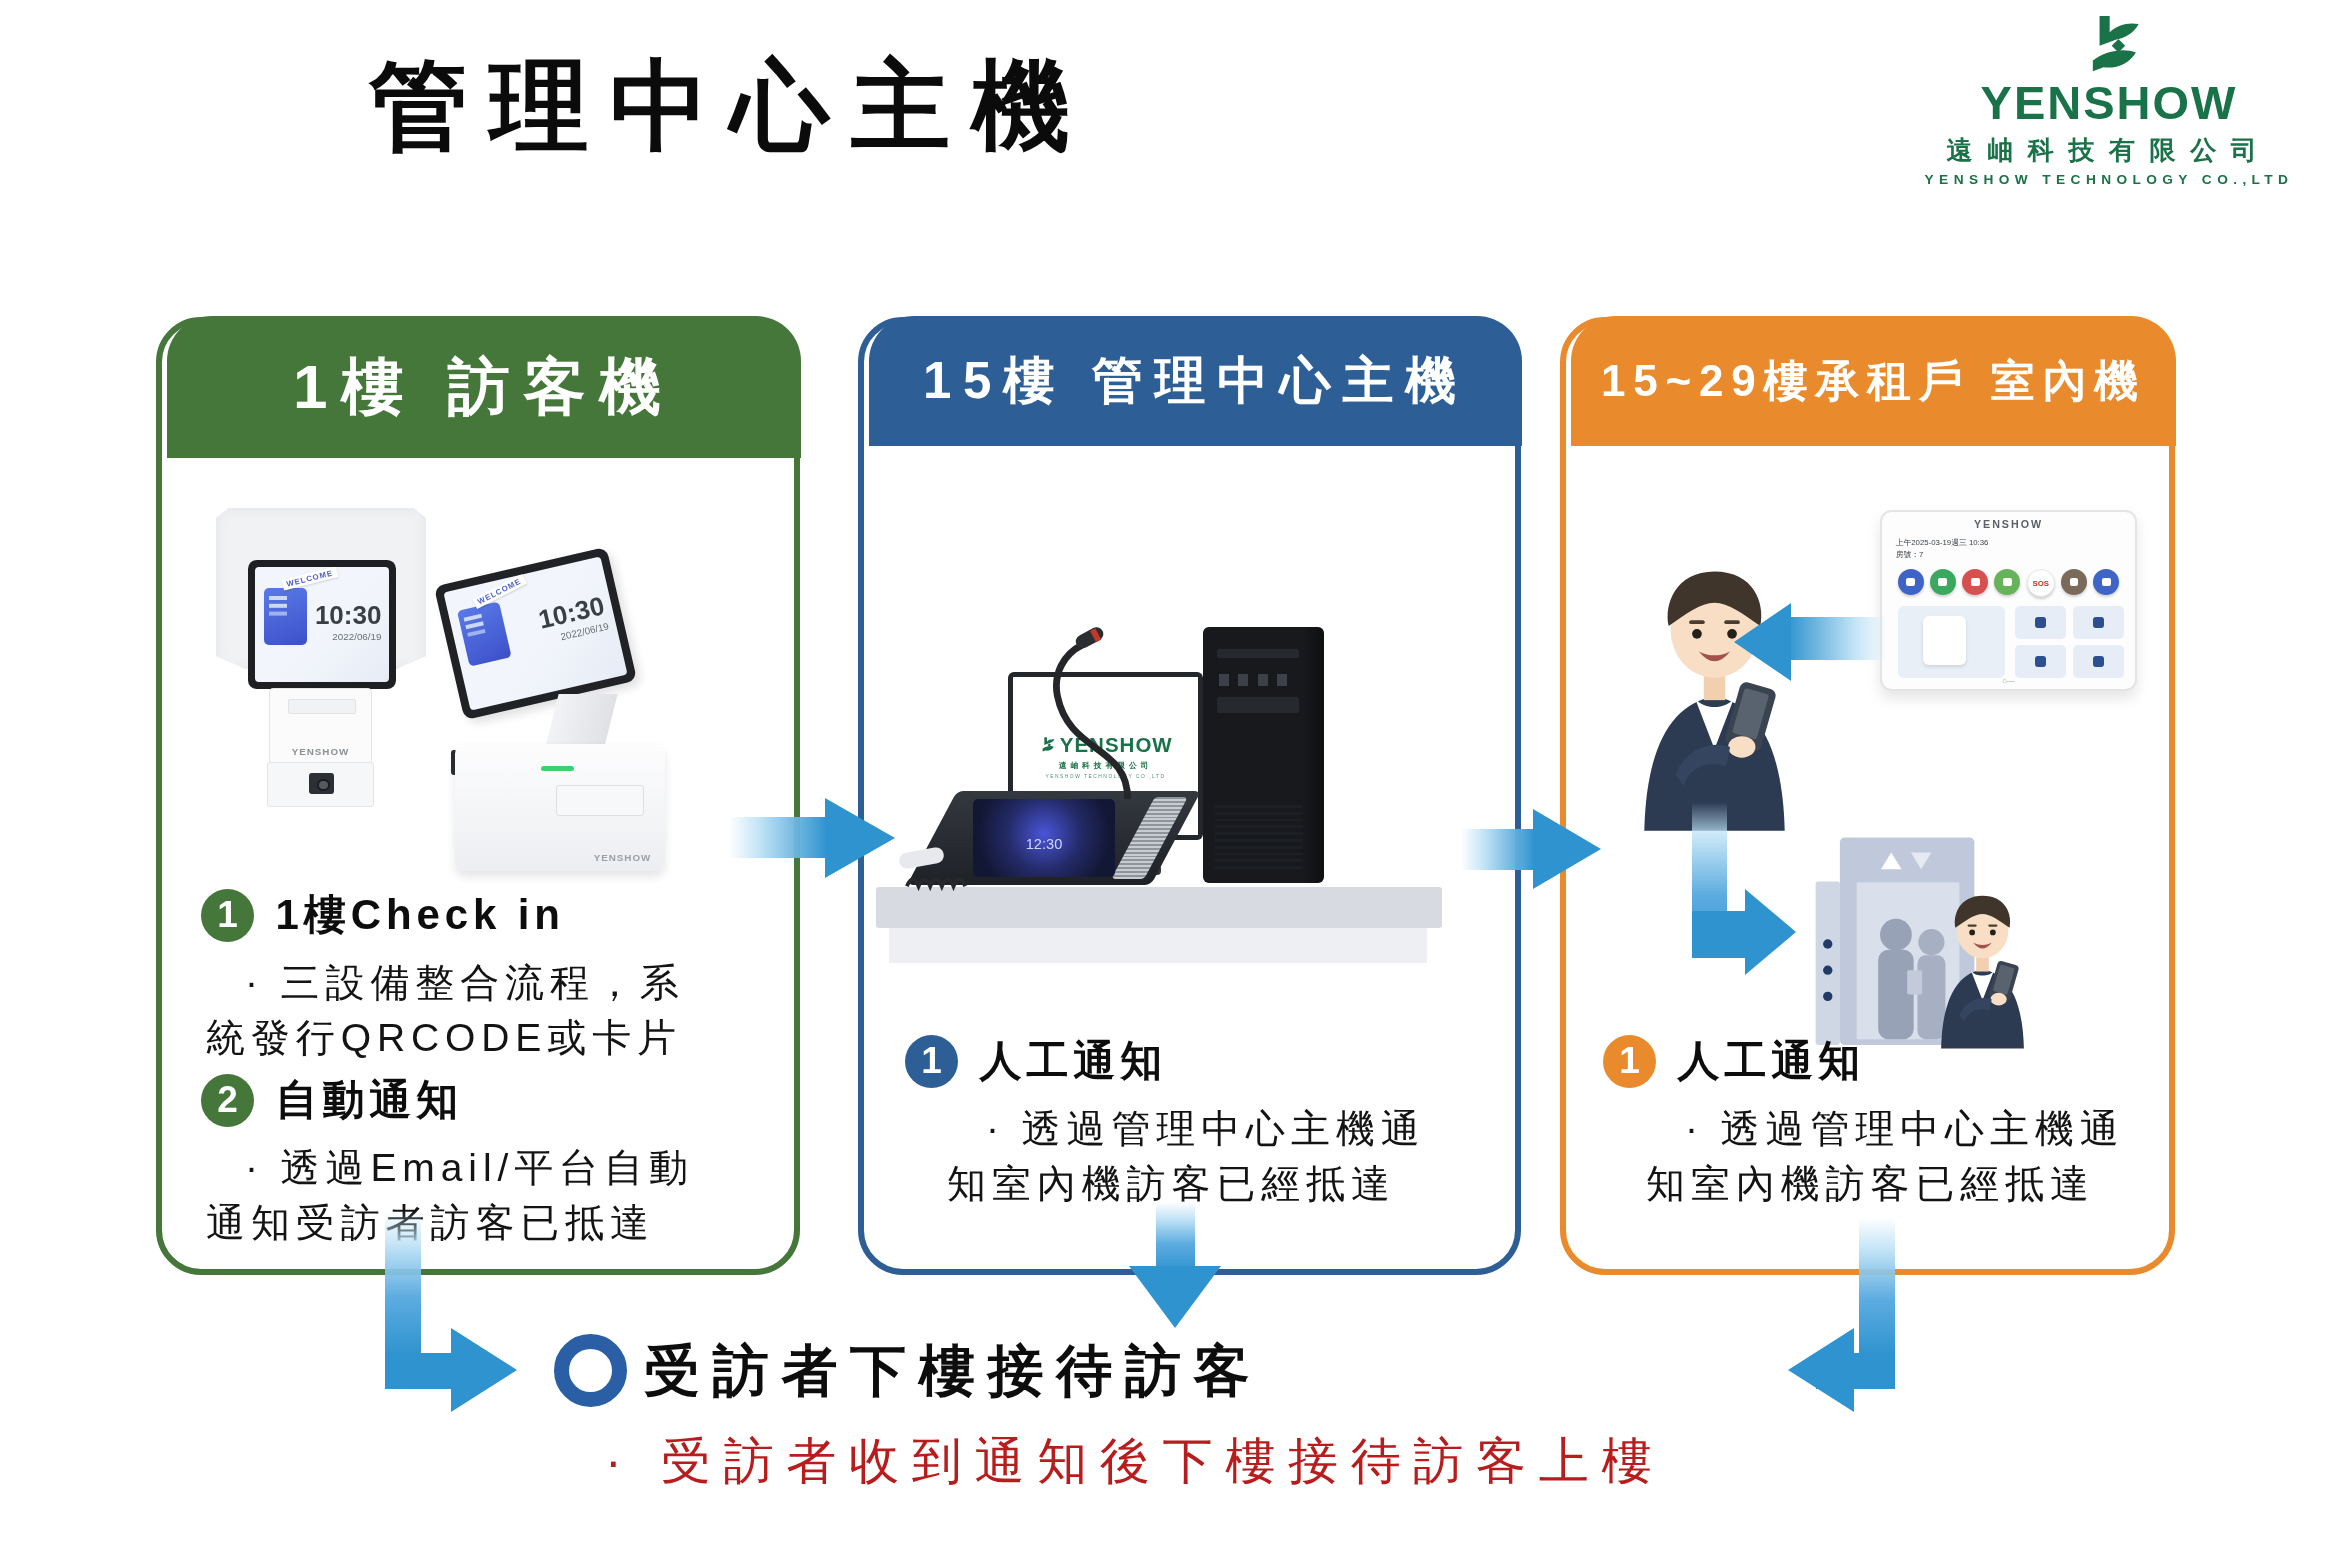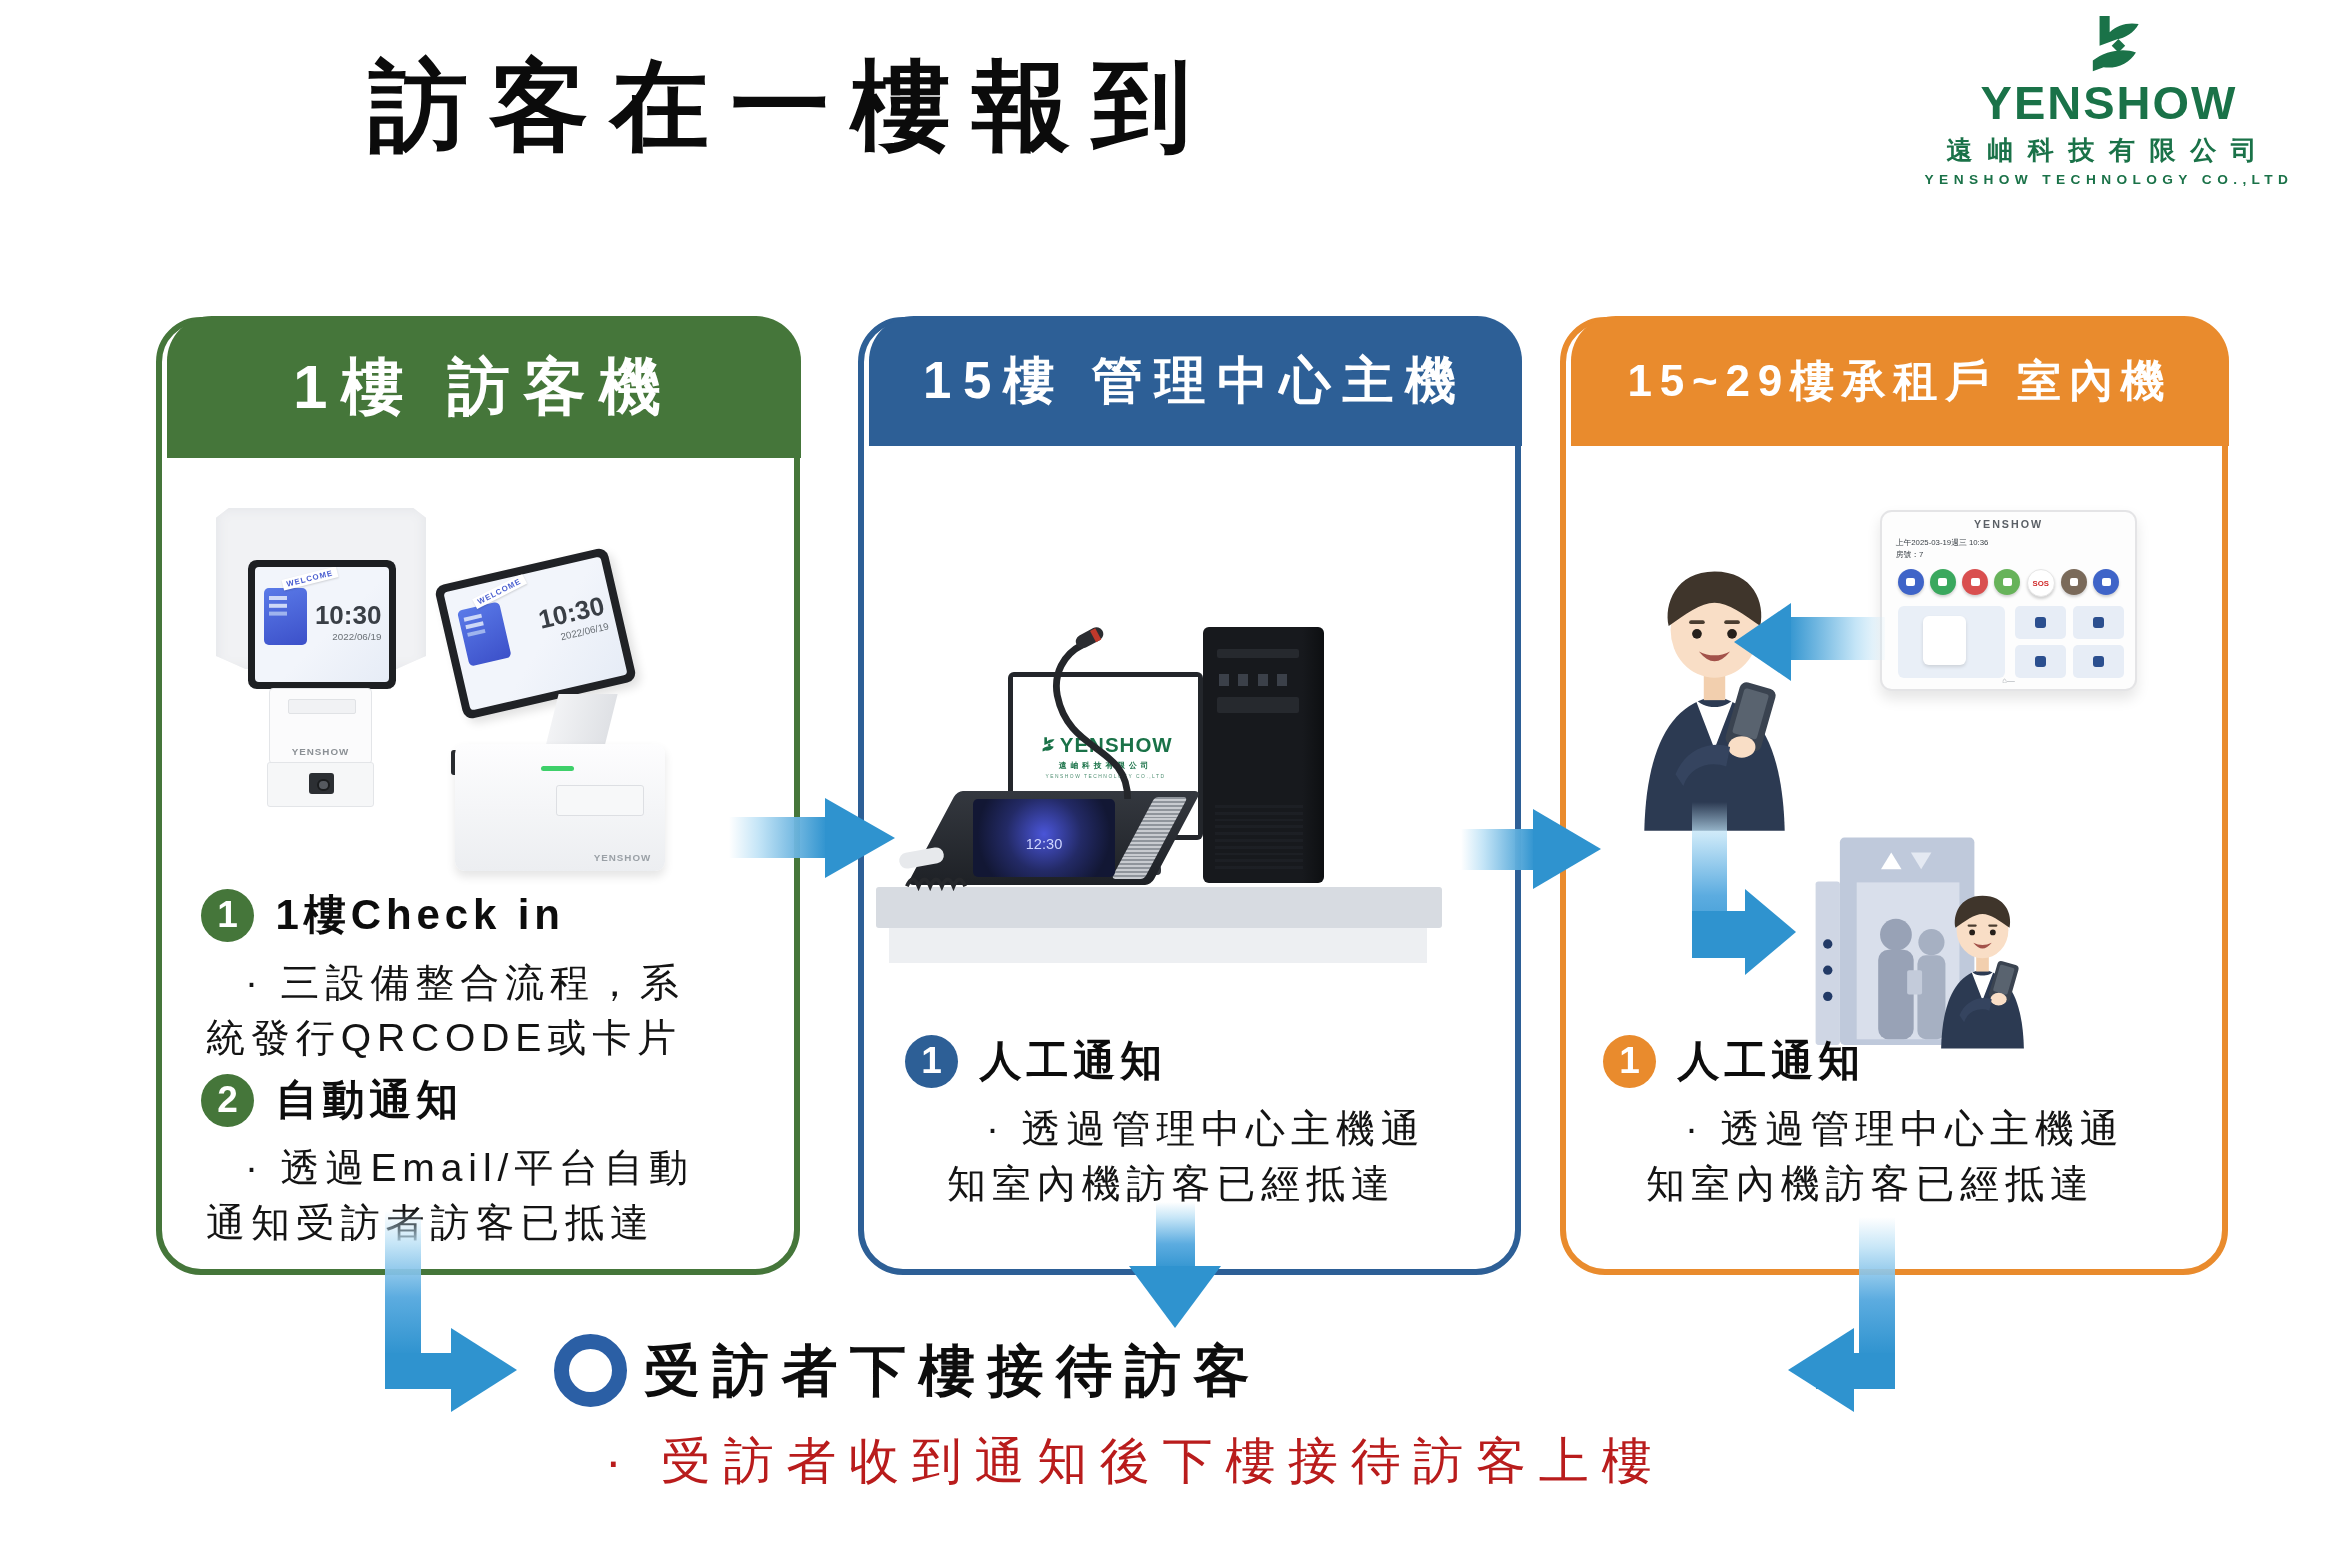--- a/index.html
+++ b/index.html
@@ -12,21 +12,21 @@
   .logo{left:1904px;top:15.6px;width:410px;text-align:center;color:#1a7248;}
   .logo .bird{width:70px;height:62px;margin:0 auto;display:block;}
   .logo .brand{font-size:47px;font-weight:bold;letter-spacing:2px;line-height:1.05;}
   .logo .cn{font-size:26px;font-weight:bold;letter-spacing:14.6px;margin-top:5.9px;white-space:nowrap;}
   .logo .en{font-size:13.7px;font-weight:bold;letter-spacing:5.4px;margin-top:3.9px;white-space:nowrap;}
 
   
   .panel{position:absolute;top:317px;height:958px;background:#fff;border-radius:45px;box-sizing:border-box;}
   .panel.p1{left:156px;width:644px;border:6.8px solid #45763a;}
   .panel.p2{left:858px;width:663px;border:6.8px solid #2d5f96;}
-  .panel.p3{left:1560px;width:668px;border:6.8px solid #e98b2d;}
+  .panel.p3{left:1560px;width:615px;border:6.8px solid #e98b2d;}
   .phead{position:absolute;left:-6.8px;right:-6.8px;top:-6.8px;border-radius:45px 45px 0 0;color:#fff;
          display:flex;align-items:center;justify-content:center;font-weight:bold;white-space:nowrap;margin-left:12px;}
   .p1 .phead{height:142px;background:#45763a;font-size:62px;letter-spacing:13.7px;}
   .p2 .phead{height:130px;background:#2d5f96;font-size:51px;letter-spacing:11.7px;}
   .p3 .phead{height:130px;background:#e98b2d;font-size:44px;letter-spacing:7.8px;}
 
   
   .step{position:absolute;display:flex;align-items:center;gap:21.5px;}
   .num{width:53px;height:53px;border-radius:50%;color:#fff;font-weight:bold;font-size:37px;
        display:flex;align-items:center;justify-content:center;flex:0 0 auto;}
@@ -168,21 +168,21 @@
       <rect x="67" y="128" width="38" height="96" rx="11" fill="#98a2b6"></rect>
       <circle cx="124" cy="120" r="14" fill="#a6b0c2"></circle>
       <rect x="109" y="134" width="30" height="90" rx="9" fill="#a6b0c2"></rect>
       <rect x="98" y="150" width="16" height="26" rx="2" fill="#c3cbda"></rect>
     </symbol>
   </defs>
 </svg>
 
 <div class="canvas">
 
-  <div class="abs main-title">訪客在一樓報到</div>
+  <div class="abs main-title">管理中心主機</div>
 
   <div class="abs logo">
     <svg class="bird" fill="#1a7248" viewBox="0 0 72 64" width="70" height="62">
         <use href="#bird"></use>
       </svg>
     <div class="brand">YENSHOW</div>
     <div class="cn">遠岫科技有限公司</div>
     <div class="en">YENSHOW TECHNOLOGY CO.,LTD</div>
   </div>
 

